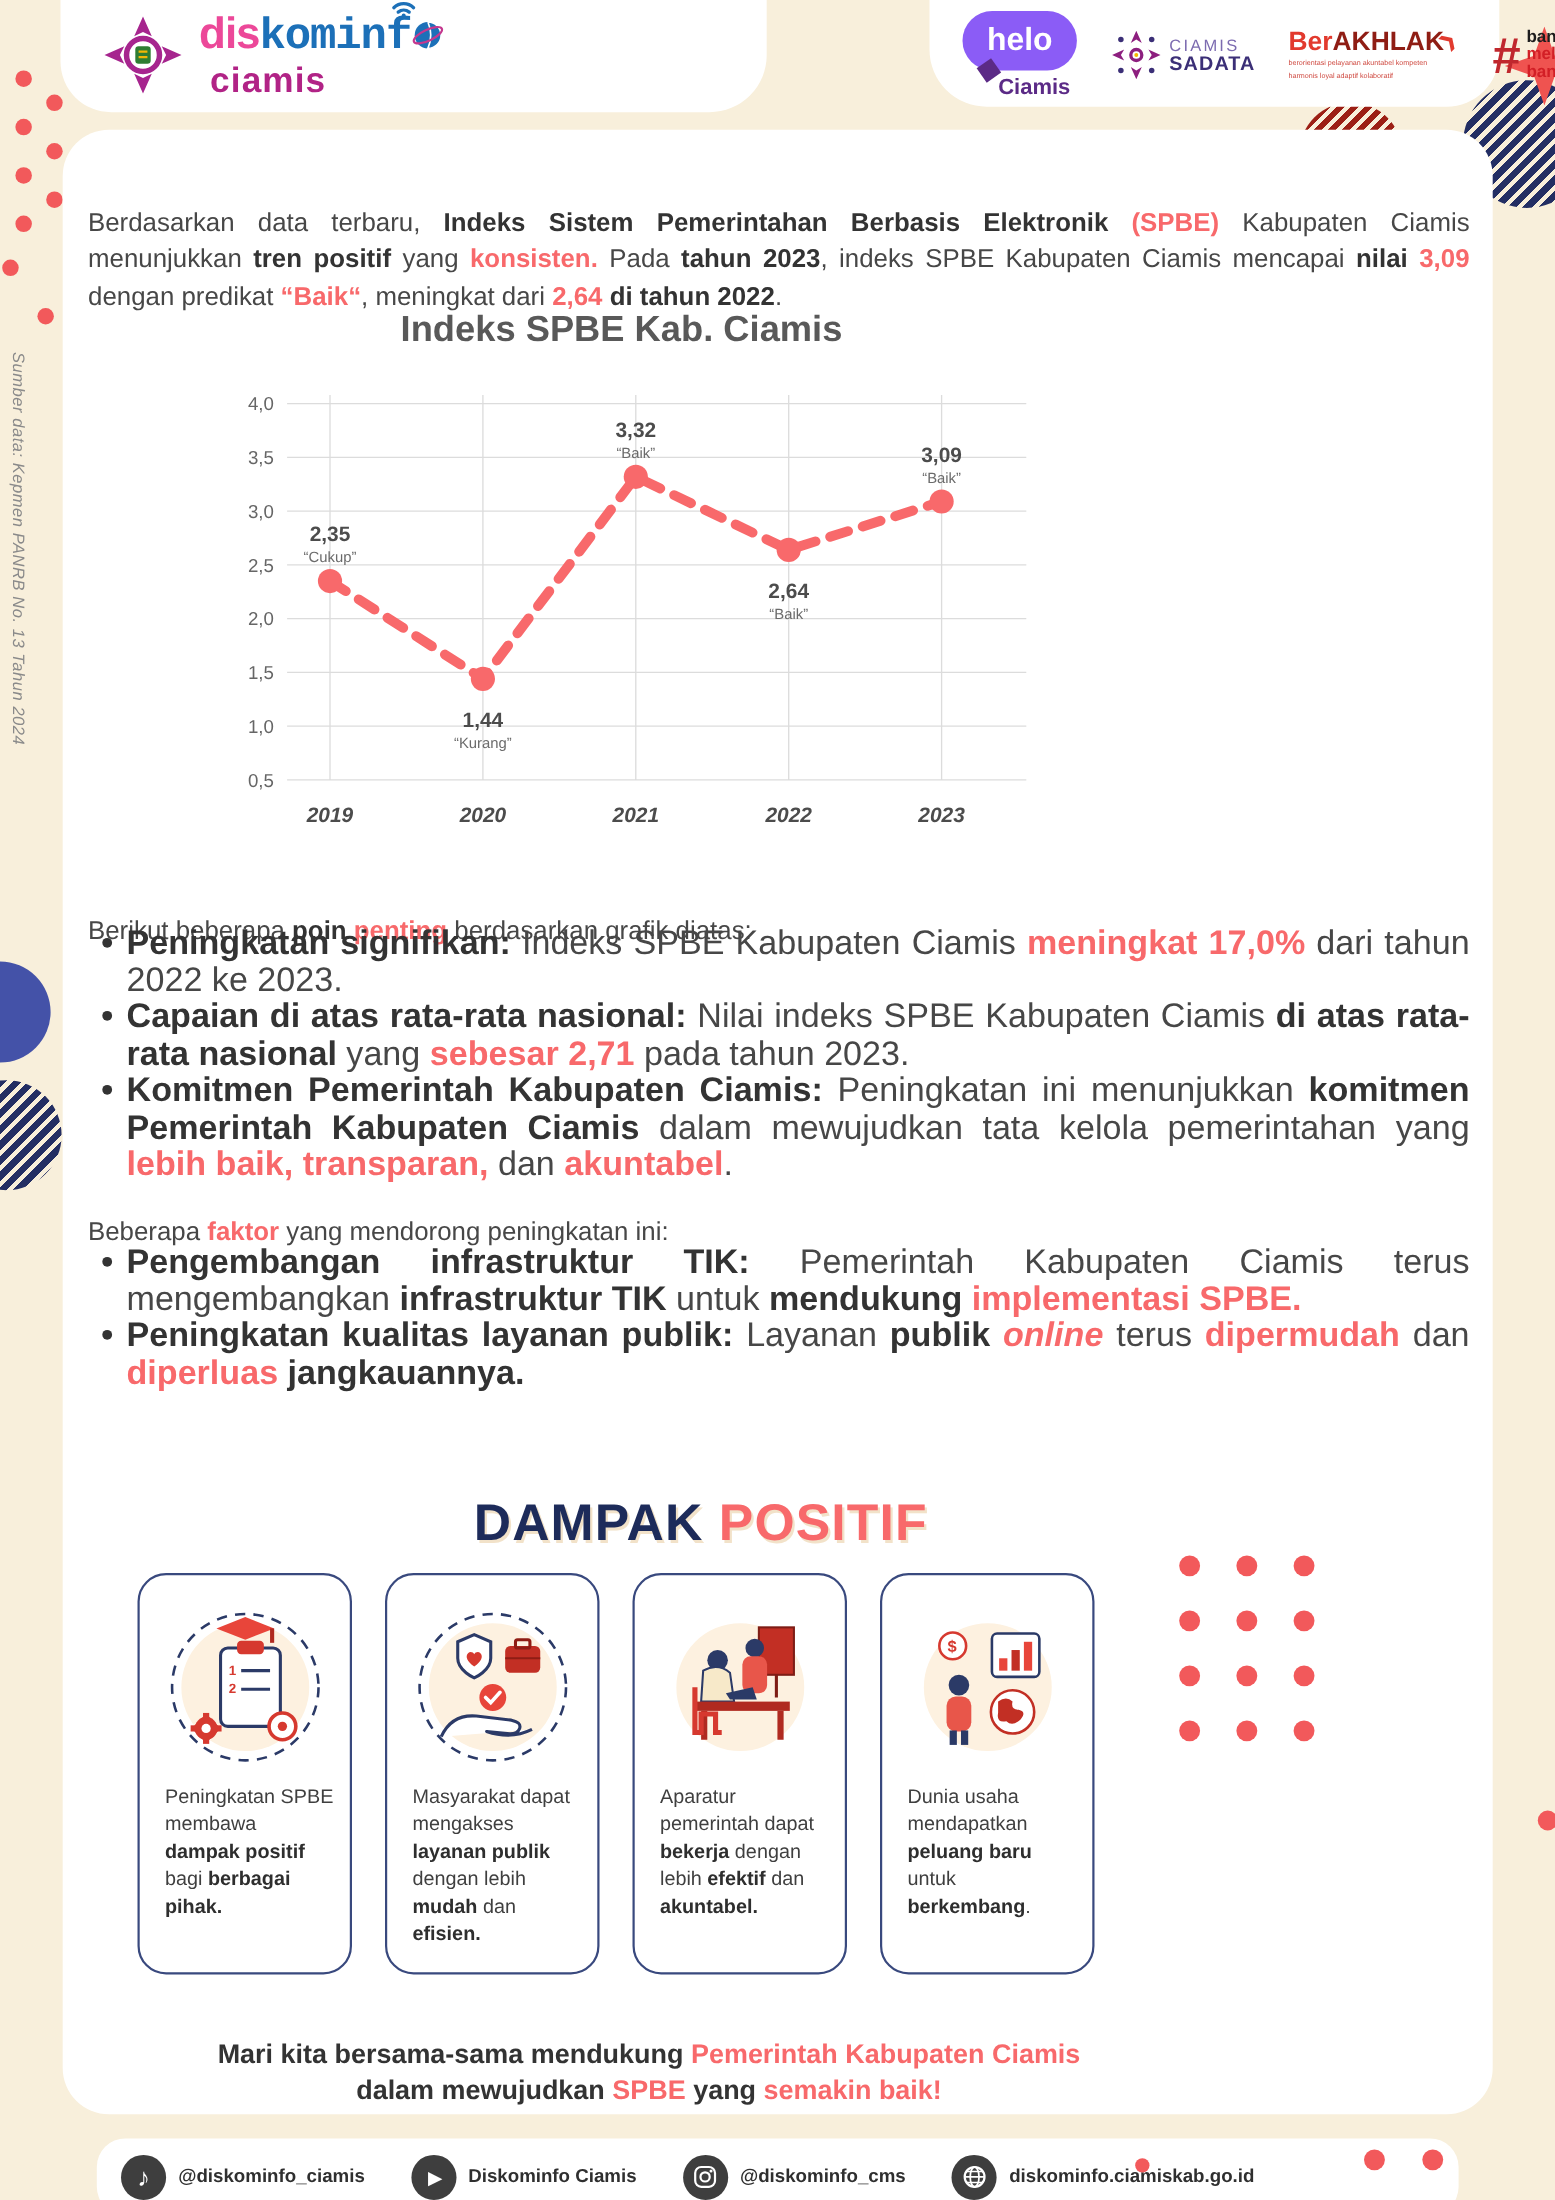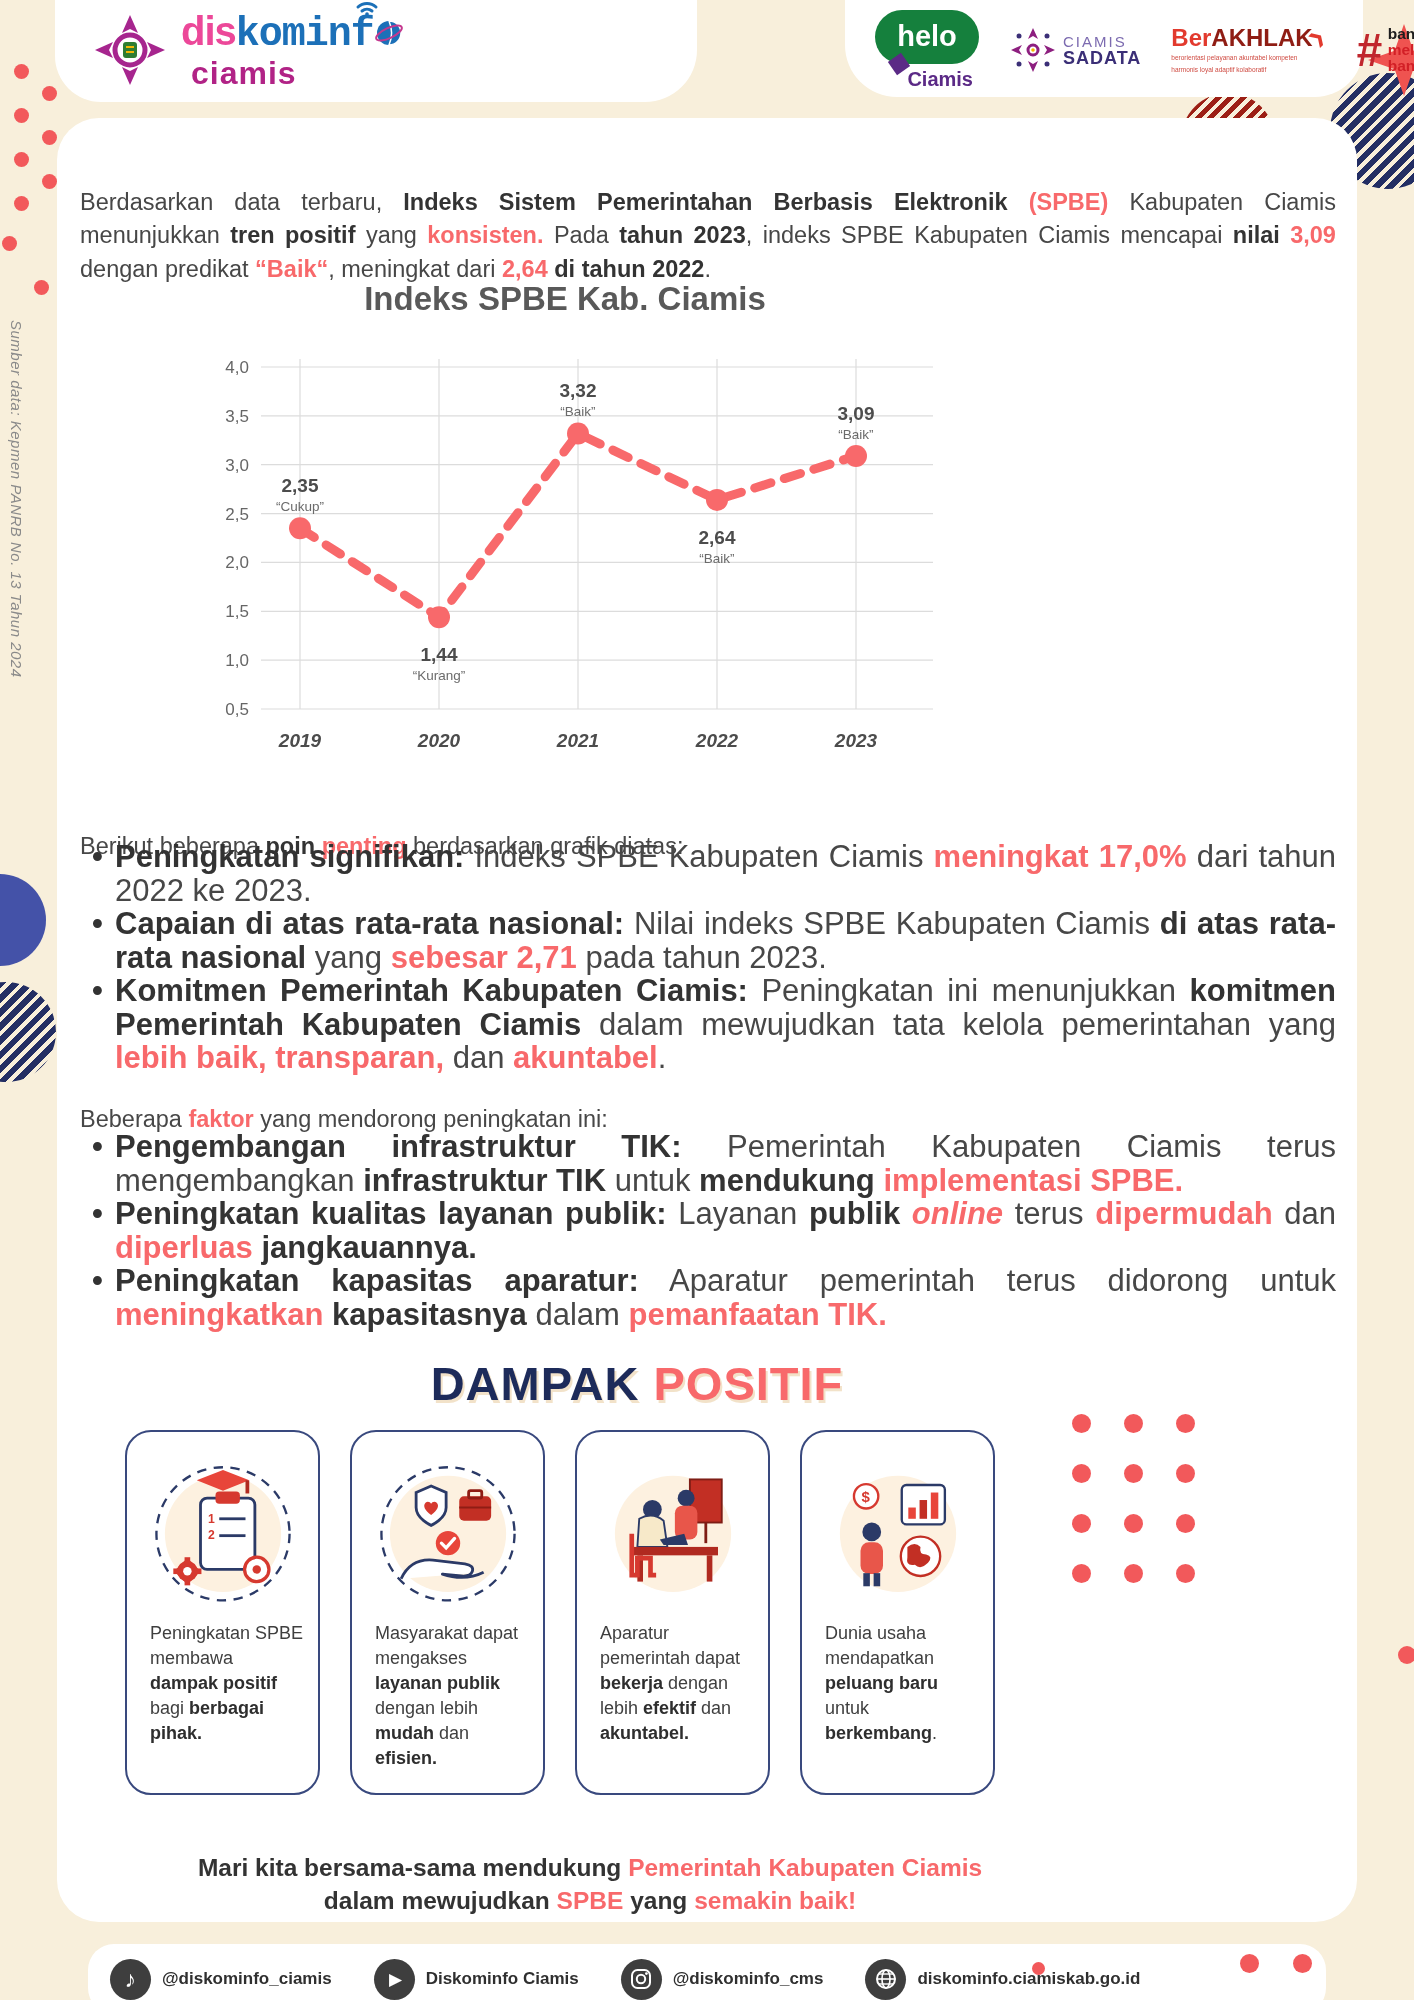--- a/index.html
+++ b/index.html
@@ -24,21 +24,21 @@
   .dk-text{margin-left:14px;line-height:1;}
   .dk-line1{font-size:40px;font-weight:800;letter-spacing:-1px;position:relative;display:inline-block;}
   .dk-dis{color:#ec4899;text-align:right;}
   .dk-kominfo{color:#1c70b8;font-family:Liberation Mono, monospace;}
   .dk-globe{display:inline-block;vertical-align:-3px;}
   .dk-wifi{position:absolute;top:-14px;right:24px;}
   .dk-line2{font-size:32px;font-weight:800;color:#b12386;margin-left:10px;margin-top:2px;letter-spacing:1px;}
 
   .partners{display:flex;align-items:center;gap:30px;padding-left:30px;}
   .helo{position:relative;width:120px;text-align:center;}
-  .helo-bubble{width:104px;height:54px;background:#15803d;border-radius:28px;display:flex;align-items:center;justify-content:center;margin:0 auto;position:relative;}
+  .helo-bubble{width:104px;height:54px;background:#8b5cf6;border-radius:28px;display:flex;align-items:center;justify-content:center;margin:0 auto;position:relative;}
   .helo-bubble::after{content:"";position:absolute;left:16px;bottom:-8px;width:16px;height:16px;background:#5b2a86;transform:rotate(55deg);}
   .helo-top{color:#fff;font-size:29px;font-weight:800;}
   .helo-bottom{color:#5b2a86;font-size:20px;font-weight:700;text-align:right;margin-top:4px;padding-right:6px;}
   .sadata{display:flex;align-items:center;gap:6px;}
   .sadata-text{line-height:1;}
   .sadata-l1{font-size:15px;letter-spacing:2px;color:#7c6bb0;font-weight:400;}
   .sadata-l2{font-size:18px;font-weight:800;color:#3b2f77;letter-spacing:1px;}
   .berakhlak{line-height:1;text-align:left;}
   .ba-main{font-size:24px;font-weight:800;white-space:nowrap;}
   .ba-ber{color:#e23a2e;}
@@ -183,21 +183,20 @@
       <ul class="abs blist list1">
         <li><span><span class="tb">Peningkatan signifikan:</span><span> Indeks SPBE Kabupaten Ciamis </span><span class="tb tr">meningkat 17,0%</span><span> dari tahun 2022 ke 2023.</span></span></li>
         <li><span><span class="tb">Capaian di atas rata-rata nasional:</span><span> Nilai indeks SPBE Kabupaten Ciamis </span><span class="tb">di atas rata-rata nasional</span><span> yang </span><span class="tb tr">sebesar 2,71</span><span> pada tahun 2023.</span></span></li>
         <li><span><span class="tb">Komitmen Pemerintah Kabupaten Ciamis:</span><span> Peningkatan ini menunjukkan </span><span class="tb">komitmen Pemerintah Kabupaten Ciamis</span><span> dalam mewujudkan tata kelola pemerintahan yang </span><span class="tb tr">lebih baik, transparan,</span><span> dan </span><span class="tb tr">akuntabel</span><span>.</span></span></li>
       </ul>
 
       <p class="abs para lead2"><span>Beberapa </span><span class="tb tr">faktor</span><span> yang mendorong peningkatan ini:</span></p>
       <ul class="abs blist list2">
         <li><span><span class="tb">Pengembangan infrastruktur TIK:</span><span> Pemerintah Kabupaten Ciamis terus mengembangkan </span><span class="tb">infrastruktur TIK</span><span> untuk </span><span class="tb">mendukung</span><span> </span><span class="tb tr">implementasi SPBE.</span></span></li>
         <li><span><span class="tb">Peningkatan kualitas layanan publik:</span><span> Layanan </span><span class="tb">publik</span><span> </span><span class="tr ti">online</span><span> terus </span><span class="tb tr">dipermudah</span><span> dan </span><span class="tb tr">diperluas</span><span> </span><span class="tb">jangkauannya.</span></span></li>
-        <li><span><span class="tb">Peningkatan kapasitas aparatur:</span><span> Aparatur pemerintah terus didorong untuk </span><span class="tb tr">meningkatkan</span><span> </span><span class="tb">kapasitasnya</span><span> dalam </span><span class="tb tr">pemanfaatan TIK.</span></span></li>
       </ul>
 
       <h1 class="abs impact-title"><span class="it-1">DAMPAK</span> <span class="it-2">POSITIF</span></h1>
 
       <div class="abs cards-row">
 
         <div class="impact-card">
           <svg width="150" height="165" viewBox="0 0 160 165">
             <circle cx="80" cy="86" r="62" fill="#fdf1e0"></circle>
             <circle cx="80" cy="86" r="71" fill="none" stroke="#2b3a67" stroke-width="2.5" stroke-dasharray="10 8"></circle>

